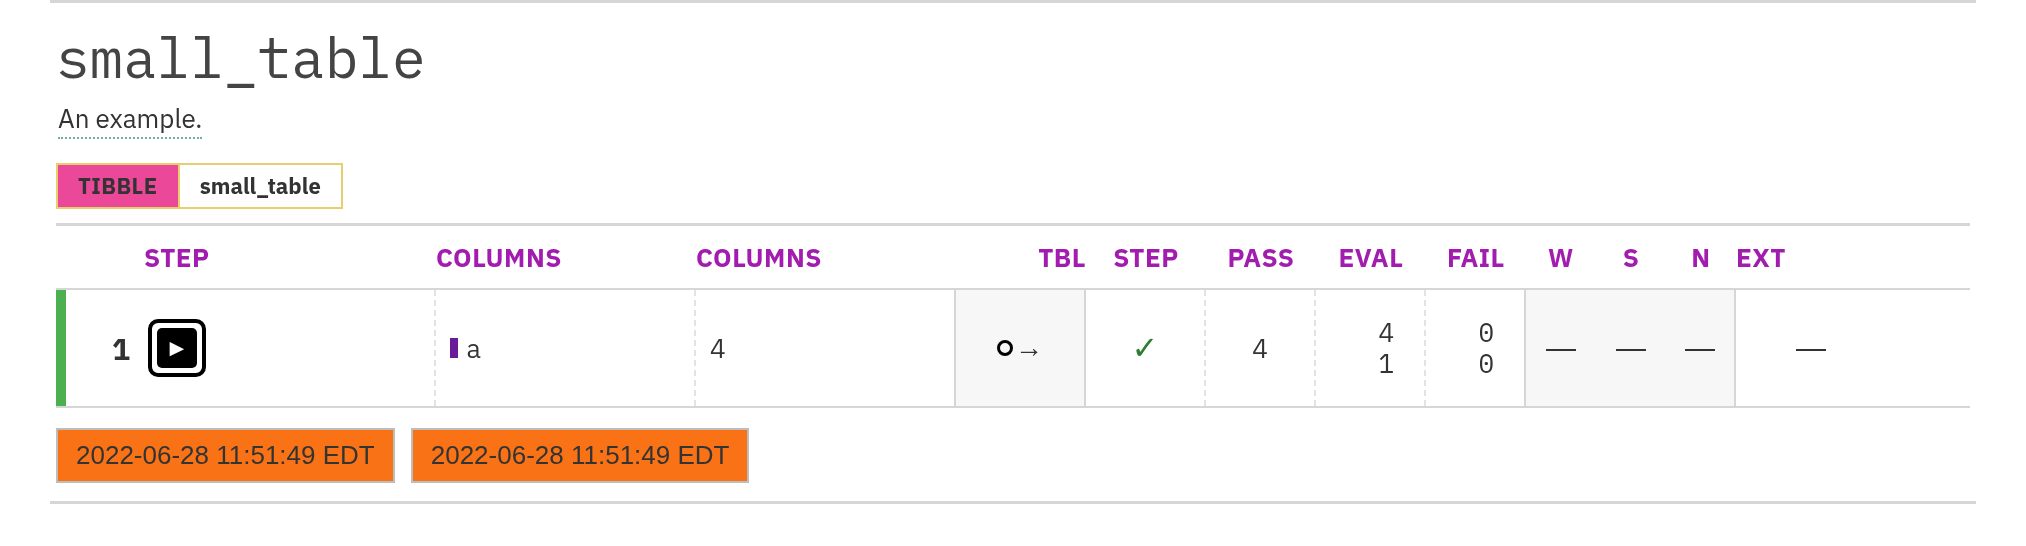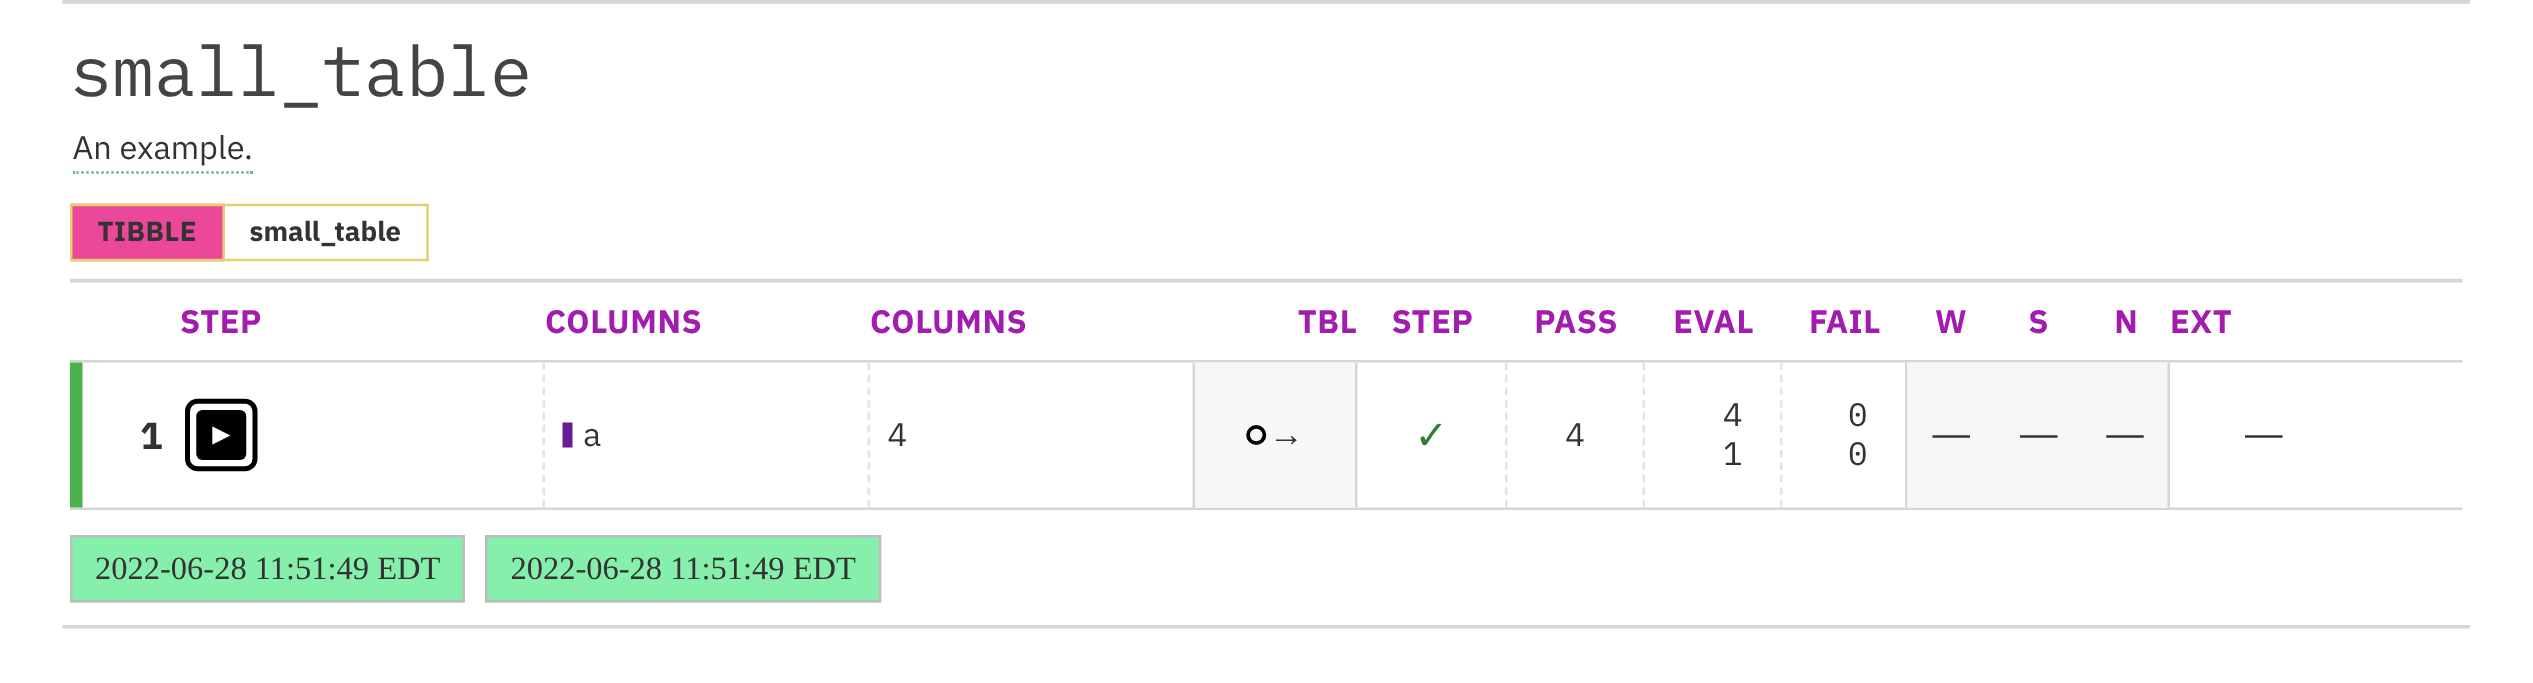--- a/index.html
+++ b/index.html
@@ -159,23 +159,23 @@
   .footer {
     display: flex;
     gap: 16px;
     margin: 20px 0 0 0;
     align-items: center;
   }
   .chip {
     border: 2px solid #bdbdbd;
     padding: 10px 18px;
     font-size: 26px;
-    font-family: Liberation Serif, serif;
-    color: #333;
-    background: #86efac;
+    font-family: Liberation Sans, sans-serif;
+    color: #333;
+    background: #f97316;
   }
   .bottom-rule {
     height: 3px;
     background: #d6d6d6;
     margin: 18px -6px 0 -6px;
   }
 </style>
 </head>
 <body>
 

